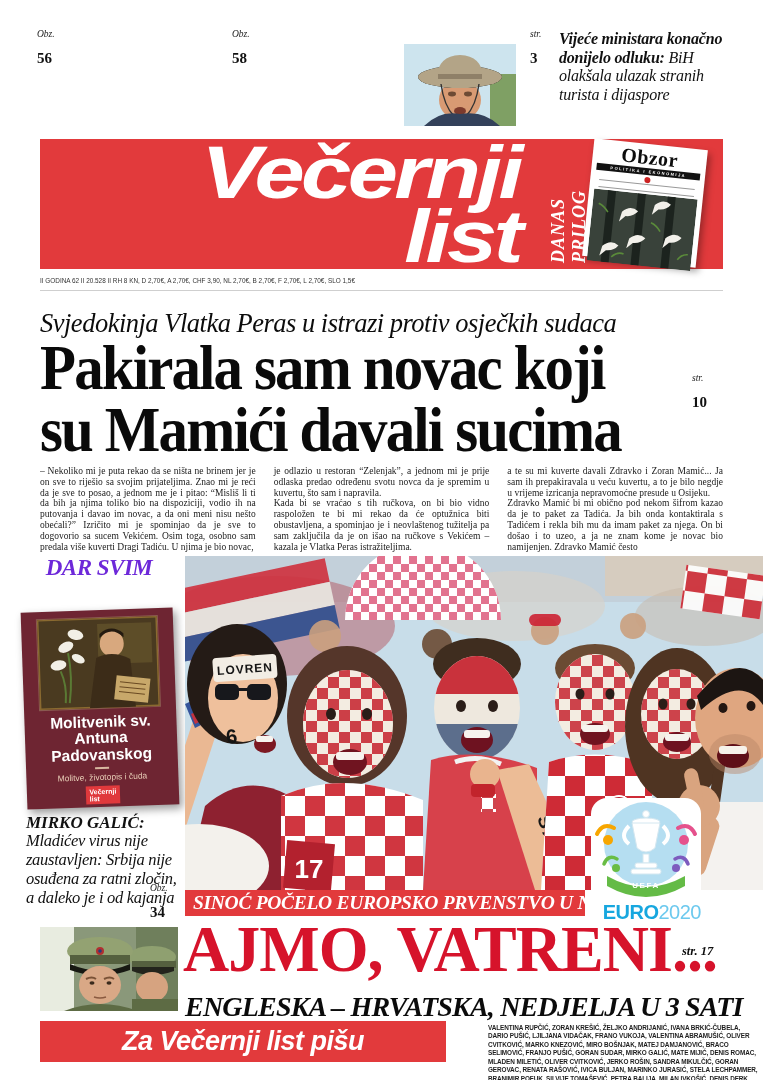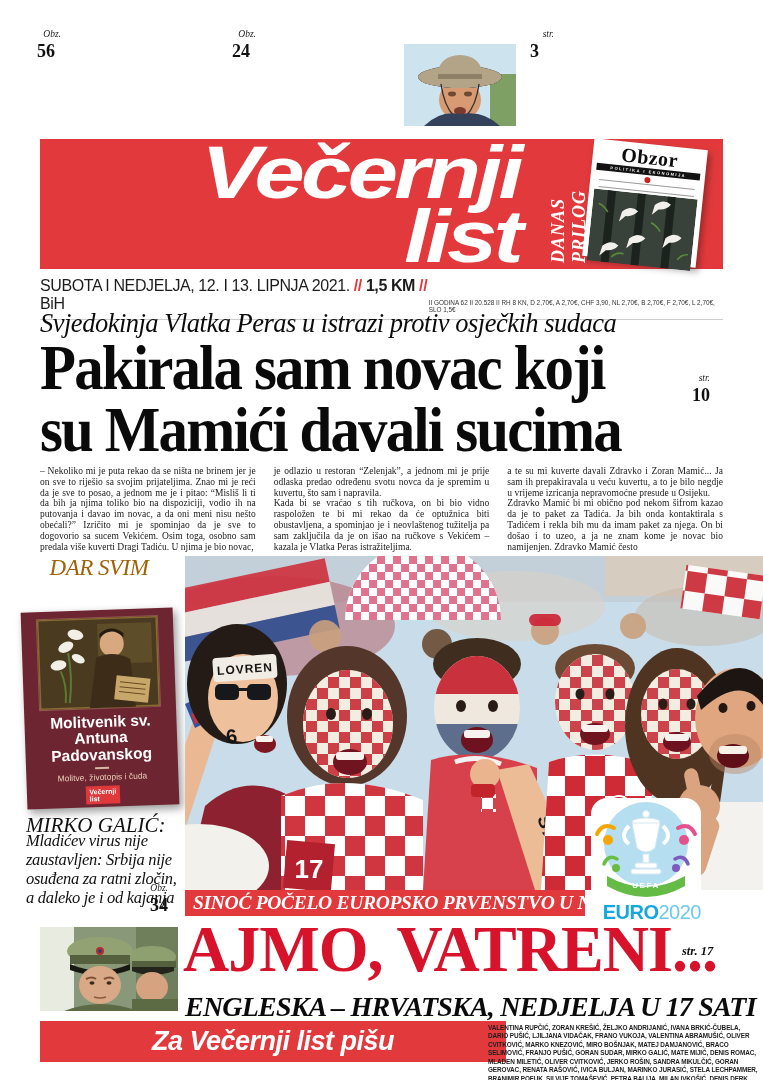--- a/index.html
+++ b/index.html
@@ -4,22 +4,22 @@
 <style>
   html,body{margin:0;padding:0;}
   body{
     width:763px;height:1080px;position:relative;background:#ffffff;
     font-family:"Liberation Serif",serif;color:#111;overflow:hidden;
   }
   .abs{position:absolute;}
   
   .teaser{display:flex;gap:5px;}
   .pageref{flex:0 0 24px;text-align:left;line-height:1;}
-  .pr-label{display:block;font-style:italic;font-size:9.5px;color:#222;text-align:right;}
-  .pr-num{display:block;font-weight:bold;font-size:18px;margin-top:2px;}
+  .pr-label{display:block;font-style:italic;font-size:9.5px;color:#222;}
+  .pr-num{display:block;font-weight:bold;font-size:15px;margin-top:11px;}
   .teaser-text{font-style:italic;font-size:16px;line-height:1.17;letter-spacing:-0.2px;}
   .t-bold{font-weight:bold;}
   
   .masthead{left:40px;top:139px;width:683px;height:130px;background:#e23a3c;}
   .vl-title{position:absolute;left:50px;top:2px;width:430px;text-align:right;
     font-family:"Liberation Sans",sans-serif;font-weight:bold;font-style:italic;
     font-size:74px;line-height:.86;color:#fff;letter-spacing:-3px;
     transform:scaleX(1.22);transform-origin:100% 0;}
   .vl-title span{display:block;}
   .danas-prilog{position:absolute;left:508px;top:6px;height:118px;
@@ -43,72 +43,72 @@
   
   .kicker{left:40px;top:308px;font-style:italic;font-size:26.5px;letter-spacing:-0.5px;color:#0c0c0c;white-space:nowrap;}
   .headline{left:40px;top:337px;width:702px;font-weight:bold;font-size:64px;line-height:.97;
     letter-spacing:-2px;color:#0a0a0a;transform:scaleX(.92);transform-origin:0 0;}
   .headline span{display:block;}
   .hl-pageref{left:692px;top:374px;}
   .bodycols{left:40px;top:466px;width:683px;height:88px;display:flex;gap:18px;overflow:hidden;}
   .bodycols .col{flex:1;font-size:9.5px;line-height:1.14;text-align:justify;
     color:#1a1a1a;white-space:pre-line;}
   
-  .gift-title{left:14px;top:556px;width:170px;text-align:center;font-weight:normal;font-style:italic;
-    font-size:23px;line-height:1.06;letter-spacing:-0.5px;color:#a16207;}
+  .gift-title{left:14px;top:556px;width:170px;text-align:center;font-weight:bold;font-style:italic;
+    font-size:23px;line-height:1.06;letter-spacing:-0.5px;color:#6d28d9;}
   .book{left:24px;top:610px;width:152px;height:197px;background:#6e2532;transform:rotate(-2deg);
     box-shadow:3px 4px 8px rgba(0,0,0,.4);text-align:center;color:#fff;box-sizing:border-box;padding-top:7px;}
   .book-art{width:120px;height:90px;margin:0 auto 5px;display:block;border:1px solid #8a5a50;}
   .book-title{font-family:"Liberation Sans",sans-serif;font-weight:bold;font-size:15.5px;line-height:1.05;}
   .book-orn{width:14px;height:2px;background:#d8b8a0;margin:4px auto 3px;}
   .book-sub{font-family:"Liberation Sans",sans-serif;font-size:8.5px;color:#e7cdb6;}
   .book-brand{display:inline-block;background:#e0393c;color:#fff;font-family:"Liberation Sans",sans-serif;
     font-weight:bold;font-size:7px;line-height:1.05;padding:2px 4px;margin-top:4px;text-align:left;}
   .book-brand span{display:block;}
-  .galic-name{left:26px;top:813px;font-weight:normal;font-style:italic;font-size:21px;}
+  .galic-name{left:26px;top:813px;font-weight:bold;font-style:italic;font-size:17px;}
   .galic-text{left:26px;top:832px;width:152px;font-style:italic;font-size:16.5px;line-height:1.15;letter-spacing:-0.3px;}
   .galic-pageref{left:150px;top:884px;}
   .mladic-photo{left:40px;top:927px;width:138px;height:84px;display:block;}
   
   .fans-photo{left:185px;top:556px;width:578px;height:334px;display:block;}
   
   .euro-tile{left:591px;top:798px;width:110px;height:127px;background:#fff;border-radius:16px;z-index:6;text-align:right;}
   .euro-word{font-family:"Liberation Sans",sans-serif;font-size:20px;letter-spacing:-0.5px;line-height:1;margin-top:-2px;}
   .euro-word .e1{font-weight:bold;color:#17a7df;}
   .euro-word .e2{color:#6cc9ee;}
   
   .euro-banner{left:185px;top:890px;width:400px;height:26px;background:#e23a3c;z-index:5;
     color:#fff;font-weight:bold;font-style:italic;font-size:19.5px;line-height:26px;
     padding-left:8px;box-sizing:border-box;letter-spacing:-0.3px;white-space:nowrap;}
   .ajmo{left:183px;top:916px;font-weight:bold;font-size:66px;line-height:1;color:#d6132b;
     letter-spacing:-1px;transform:scaleX(.97);transform-origin:0 0;white-space:nowrap;}
   .ajmo-pageref{left:682px;top:944px;font-weight:bold;font-style:italic;font-size:12.5px;color:#0d0d0d;z-index:7;}
   .match-line{left:185px;top:991px;font-weight:bold;font-style:italic;font-size:28px;
     letter-spacing:-0.8px;color:#0b0b0b;white-space:nowrap;}
   
-  .footer-box{left:40px;top:1021px;width:466px;height:41px;background:#e23a3c;display:flex;
+  .footer-box{left:40px;top:1021px;width:406px;height:41px;background:#e23a3c;display:flex;
     align-items:center;justify-content:center;color:#fff;
     font-family:"Liberation Sans",sans-serif;font-weight:bold;font-style:italic;font-size:27px;letter-spacing:-0.5px;}
   .footer-names{left:488px;top:1024px;width:272px;font-family:"Liberation Sans",sans-serif;
     font-weight:bold;font-size:6.4px;line-height:1.32;color:#1d1d1d;letter-spacing:-0.1px;}
 </style>
 </head>
 <body>
 
 <div class="abs teaser" style="left:37px;top:30px;width:192px;">
   <div class="pageref">
     <span class="pr-label">Obz.</span>
     <span class="pr-num">56</span>
   </div>
 </div>
 
 <div class="abs teaser" style="left:232px;top:30px;width:168px;">
   <div class="pageref">
     <span class="pr-label">Obz.</span>
-    <span class="pr-num">24</span>
+    <span class="pr-num">58</span>
   </div>
 </div>
 
 <svg class="abs" style="left:404px;top:44px;" width="112" height="82" viewBox="0 0 112 82">
   <rect width="112" height="82" fill="#cde4ee"></rect>
   <rect x="86" y="30" width="26" height="52" fill="#7fa064"></rect>
   <ellipse cx="56" cy="56" rx="21" ry="20" fill="#d89a73"></ellipse>
   <ellipse cx="56" cy="33" rx="42" ry="11" fill="#b3a librarians487"></ellipse>
   <ellipse cx="56" cy="33" rx="42" ry="11" fill="#b3a487"></ellipse>
   <path d="M33,33 Q34,12 56,11 Q78,12 79,33 Z" fill="#b3a487"></path>
@@ -118,20 +118,24 @@
   <ellipse cx="48" cy="50" rx="4" ry="2.4" fill="#6d4a34"></ellipse>
   <ellipse cx="64" cy="50" rx="4" ry="2.4" fill="#6d4a34"></ellipse>
   <ellipse cx="56" cy="67" rx="6" ry="4" fill="#7c3a2c"></ellipse>
   <path d="M20,82 Q36,66 56,70 Q80,66 96,82 Z" fill="#33415a"></path>
 </svg>
 
 <div class="abs teaser" style="left:530px;top:30px;width:196px;">
   <div class="pageref">
     <span class="pr-label">str.</span>
     <span class="pr-num">3</span>
+  </div>
+  <div class="teaser-text">
+    <span class="t-bold">Vijeće ministara konačno donijelo odluku:</span>
+    <span>BiH olakšala ulazak stranih turista i dijaspore</span>
   </div>
 </div>
 
 <div class="abs masthead">
   <div class="vl-title">
     <span>Večernji</span>
     <span>list</span>
   </div>
   <div class="danas-prilog">DANAS PRILOG</div>
   <div class="obzor-cover">
@@ -155,27 +159,20 @@
         <path d="M6,14 q6,2 10,8"></path>
           <path d="M60,28 q6,2 10,8"></path>
           <path d="M24,66 q6,-6 12,-4"></path>
           <path d="M90,62 q4,-6 10,-6"></path>
       </g>
     </svg>
   </div>
 </div>
 
 <div class="abs dateline">
-  <div class="date-left">
-    <span>SUBOTA I NEDJELJA, 12. I 13. LIPNJA 2021.</span>
-    <span class="red-sep">//</span>
-    <span class="price">1,5 KM</span>
-    <span class="red-sep">//</span>
-    <span>BiH</span>
-  </div>
   <div class="issue-info">II GODINA 62 II 20.528 II RH 8 KN, D 2,70€, A 2,70€, CHF 3,90, NL 2,70€, B 2,70€, F 2,70€, L 2,70€, SLO 1,5€</div>
 </div>
 
 <div class="abs kicker">Svjedokinja Vlatka Peras u istrazi protiv osječkih sudaca</div>
 <div class="abs headline">
   <span>Pakirala sam novac koji</span>
   <span>su Mamići davali sucima</span>
 </div>
 <div class="abs pageref hl-pageref">
   <span class="pr-label">str.</span>
@@ -448,16 +445,16 @@
     <text x="55" y="90" font-family="Liberation Sans, sans-serif" font-size="8" font-weight="bold" fill="#ffffff" text-anchor="middle" letter-spacing="1.5">UEFA</text>
   </svg>
   <div class="euro-word">
     <span class="e1">EURO</span><span class="e2">2020</span>
   </div>
 </div>
 
 <div class="abs euro-banner">SINOĆ POČELO EUROPSKO PRVENSTVO U NOGOMETU</div>
 <div class="abs ajmo">AJMO, VATRENI...</div>
 <div class="abs ajmo-pageref">str. 17</div>
-<div class="abs match-line">ENGLESKA – HRVATSKA, NEDJELJA U 17 SATI</div>
+<div class="abs match-line">ENGLESKA – HRVATSKA, NEDJELJA U 3 SATI</div>
 
 <div class="abs footer-box">Za Večernji list pišu</div>
 <div class="abs footer-names">VALENTINA RUPČIĆ, ZORAN KREŠIĆ, ŽELJKO ANDRIJANIĆ, IVANA BRKIĆ-ČUBELA, DARIO PUŠIĆ, LJILJANA VIDAČAK, FRANO VUKOJA, VALENTINA ABRAMUŠIĆ, OLIVER CVITKOVIĆ, MARKO KNEZOVIĆ, MIRO BOŠNJAK, MATEJ DAMJANOVIĆ, BRACO SELIMOVIĆ, FRANJO PUŠIĆ, GORAN SUDAR, MIRKO GALIĆ, MATE MIJIĆ, DENIS ROMAC, MLADEN MILETIĆ, OLIVER CVITKOVIĆ, JERKO ROŠIN, SANDRA MIKULČIĆ, GORAN GEROVAC, RENATA RAŠOVIĆ, IVICA BULJAN, MARINKO JURASIĆ, STELA LECHPAMMER, BRANIMIR POFUK, SILVIJE TOMAŠEVIĆ, PETRA BALIJA, MILAN IVKOŠIĆ, DENIS DERK...</div>
 
 </body></html>

